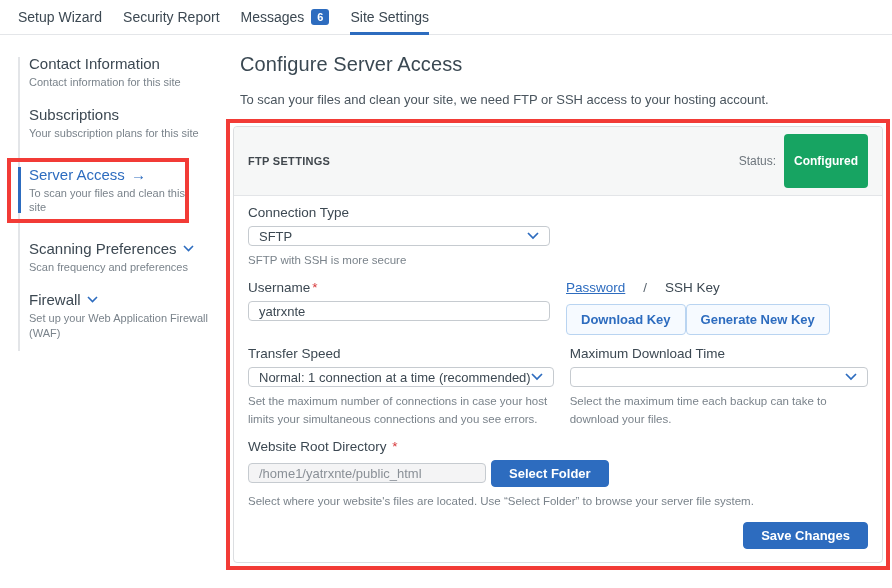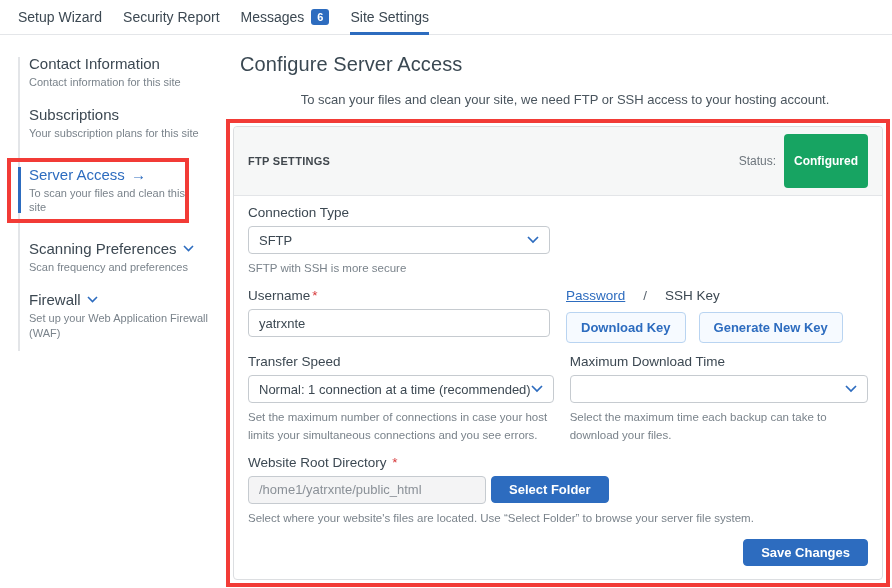--- a/index.html
+++ b/index.html
@@ -28,53 +28,53 @@
   .side-sub { font-size:11px; color:#7a838b; margin-top:3px; line-height:1.3; }
   .annotation-side { position:relative; margin:0 0 17px -11px; border:4px solid #f23b36;
     padding:4px 0 5px 7px; width:182px; }
   .annotation-side .side-item { margin-bottom:0; }
   .active-bar { position:absolute; left:0; top:1px; bottom:1px; width:3px; background:#2d6cbf; }
   .chev-blue { flex:none; }
 
   
   .main { flex:1; min-width:0; padding:18px 2px 0 4px; }
   .page-title { font-size:20px; color:#3a4852; margin:0 0 7px 14px; letter-spacing:.1px; }
-  .page-sub { font-size:13px; color:#4a555e; margin:16px 0 12px 14px;text-align:center; }
+  .page-sub { font-size:13px; color:#4a555e; margin:16px 0 12px 14px; }
 
   .annotation-panel { border:4px solid #f23b36; padding:3px; }
   .panel { background:#fff; border:1px solid #dcdee1; border-radius:4px; }
   .panel-head { display:flex; justify-content:space-between; align-items:center;
     background:#f6f7f7; border-bottom:1px solid #e3e5e8; padding:7px 14px;
     border-radius:4px 4px 0 0; }
   .panel-head-title { font-size:11px; font-weight:bold; color:#40474d; letter-spacing:.3px; }
   .status-wrap { display:flex; align-items:center; gap:8px; }
   .status-label { font-size:12px; color:#6d757c; }
   .status-badge { background:#17a462; color:#fff; font-size:12px; font-weight:bold;
     padding:20px 10px; border-radius:4px; }
 
   .panel-body { padding:9px 14px 13px; }
   .grid2 { display:grid; grid-template-columns:1fr 1fr; column-gap:16px; }
   .fgroup { margin-bottom:11px; }
   .flabel { font-size:13.5px; color:#3c4852; margin-bottom:6px; }
   .req { color:#d63638; margin-left:2px; }
   .fhelp { font-size:11.5px; color:#7a838b; margin-top:6px; line-height:1.5; }
 
-  .input, .selectbox { width:100%; height:28px; border:1px solid #c6cbd0; border-radius:4px;
+  .input, .selectbox { width:100%; height:20px; border:1px solid #c6cbd0; border-radius:4px;
     background:#fff; font-size:13px; color:#3c4852; padding:0 10px;
     font-family:"Liberation Sans","DejaVu Sans",sans-serif; }
   .selectbox { display:flex; align-items:center; justify-content:space-between;
     cursor:pointer; }
   .selectbox .sel-text { overflow:hidden; white-space:nowrap; }
   .input.readonly { background:#f4f4f5; color:#8a9097; }
 
   .auth-line { font-size:13.5px; margin-bottom:9px; display:flex; align-items:center; gap:18px; }
   .auth-link { color:#2d6cbf; text-decoration:underline; cursor:pointer; }
   .auth-sep { color:#5b6670; }
   .auth-current { color:#3c4852; }
-  .btn-row { display:flex; gap:13px; }
+  .btn-row { display:flex; }
   .btn-light { background:#f6faff; border:1px solid #b9d4f1; color:#2d6cbf; font-weight:bold;
     font-size:13px; padding:7px 14px; border-radius:4px; cursor:pointer;
     font-family:"Liberation Sans","DejaVu Sans",sans-serif; }
   .btn-primary { background:#2d6cbf; border:1px solid #2d6cbf; color:#fff; font-weight:bold;
     font-size:13px; padding:5px 17px; border-radius:4px; cursor:pointer;
     font-family:"Liberation Sans","DejaVu Sans",sans-serif; }
 
   .rootdir-row { display:flex; align-items:center; gap:5px; }
   .rootdir-row .input { width:238px; }
 

